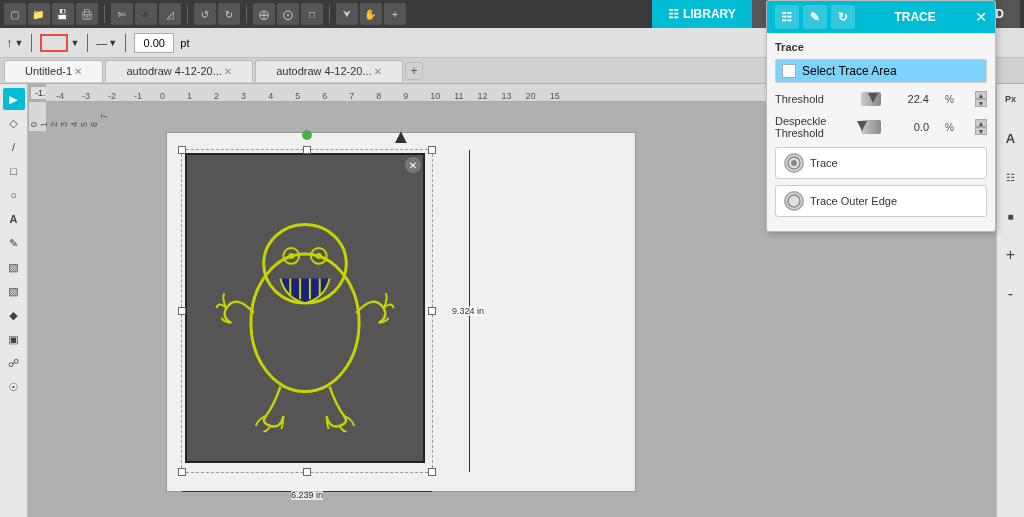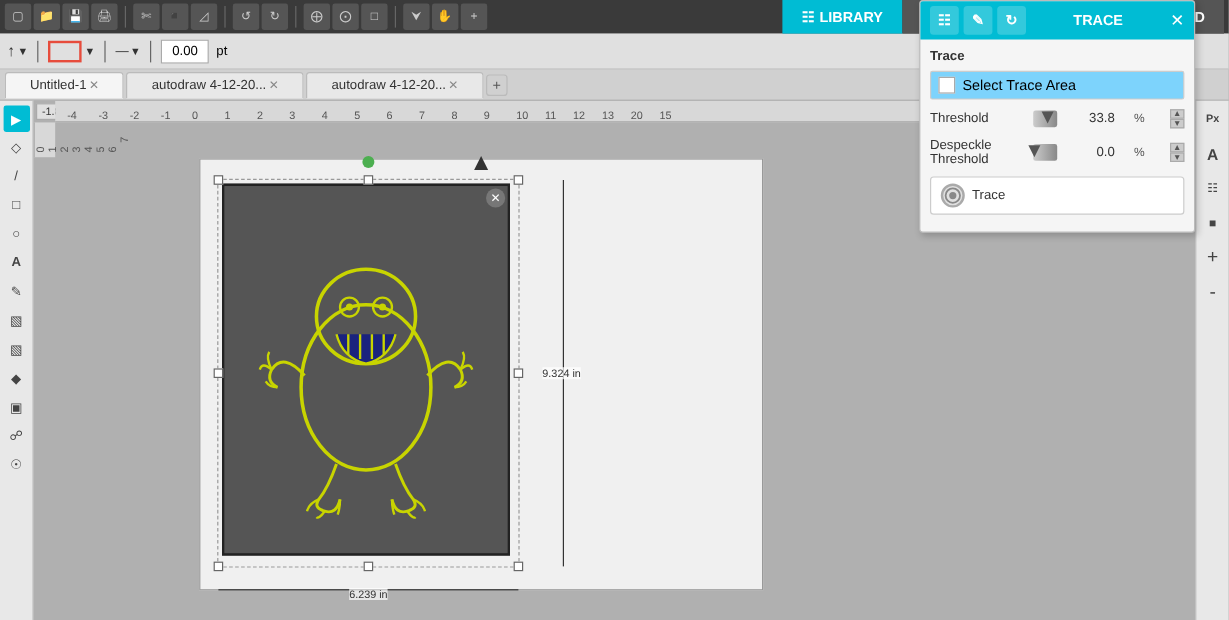--- a/index.html
+++ b/index.html
@@ -259,21 +259,21 @@
 
     
     .right-icons {
       width: 28px;
       background: #e8e8e8;
       border-left: 1px solid #c0c0c0;
       display: flex;
       flex-direction: column;
       align-items: center;
       padding: 4px 0;
-      gap: 7px;
+      gap: 17px;
       font-size: 10px;
     }
     .right-icon {
       width: 22px; height: 22px;
       display: flex; align-items: center; justify-content: center;
       color: #444; cursor: pointer; border-radius: 2px;
     }
 
     
     .trace-panel {
@@ -624,21 +624,21 @@
       <div class="trace-checkbox-row">
         <div class="trace-checkbox"></div>
         <span>Select Trace Area</span>
       </div>
 
       <div class="trace-row">
         <span class="trace-label">Threshold</span>
         <div class="trace-slider">
           <div class="slider-thumb" style="left: 60%;"></div>
         </div>
-        <span class="trace-value">33.8</span>
+        <span class="trace-value">22.4</span>
         <span class="trace-unit">%</span>
         <div class="trace-spinner">
           <div class="spinner-btn">▲</div>
           <div class="spinner-btn">▼</div>
         </div>
       </div>
 
 
       <div class="trace-row">
         <span class="trace-label">
@@ -660,20 +660,28 @@
       <button class="trace-button">
         <div class="trace-btn-icon">
           <svg width="16" height="16" viewBox="0 0 16 16">
             <ellipse cx="8" cy="8" rx="6" ry="6" fill="none" stroke="#888" stroke-width="1.5"></ellipse>
             <ellipse cx="8" cy="8" rx="3" ry="3" fill="#888"></ellipse>
           </svg>
         </div>
         <span>Trace</span>
       </button>
 
+      <button class="trace-button">
+        <div class="trace-btn-icon">
+          <svg width="16" height="16" viewBox="0 0 16 16">
+            <ellipse cx="8" cy="8" rx="6" ry="6" fill="none" stroke="#888" stroke-width="1.5"></ellipse>
+          </svg>
+        </div>
+        <span>Trace Outer Edge</span>
+      </button>
 
 
     </div>
   </div>
 
   <div class="right-icons">
     <div class="right-icon" style="font-size:9px; font-weight:bold;">Px</div>
     <div class="right-icon" style="font-size:13px; font-weight:bold;">A</div>
     <div class="right-icon">☷</div>
     <div class="right-icon">■</div>

